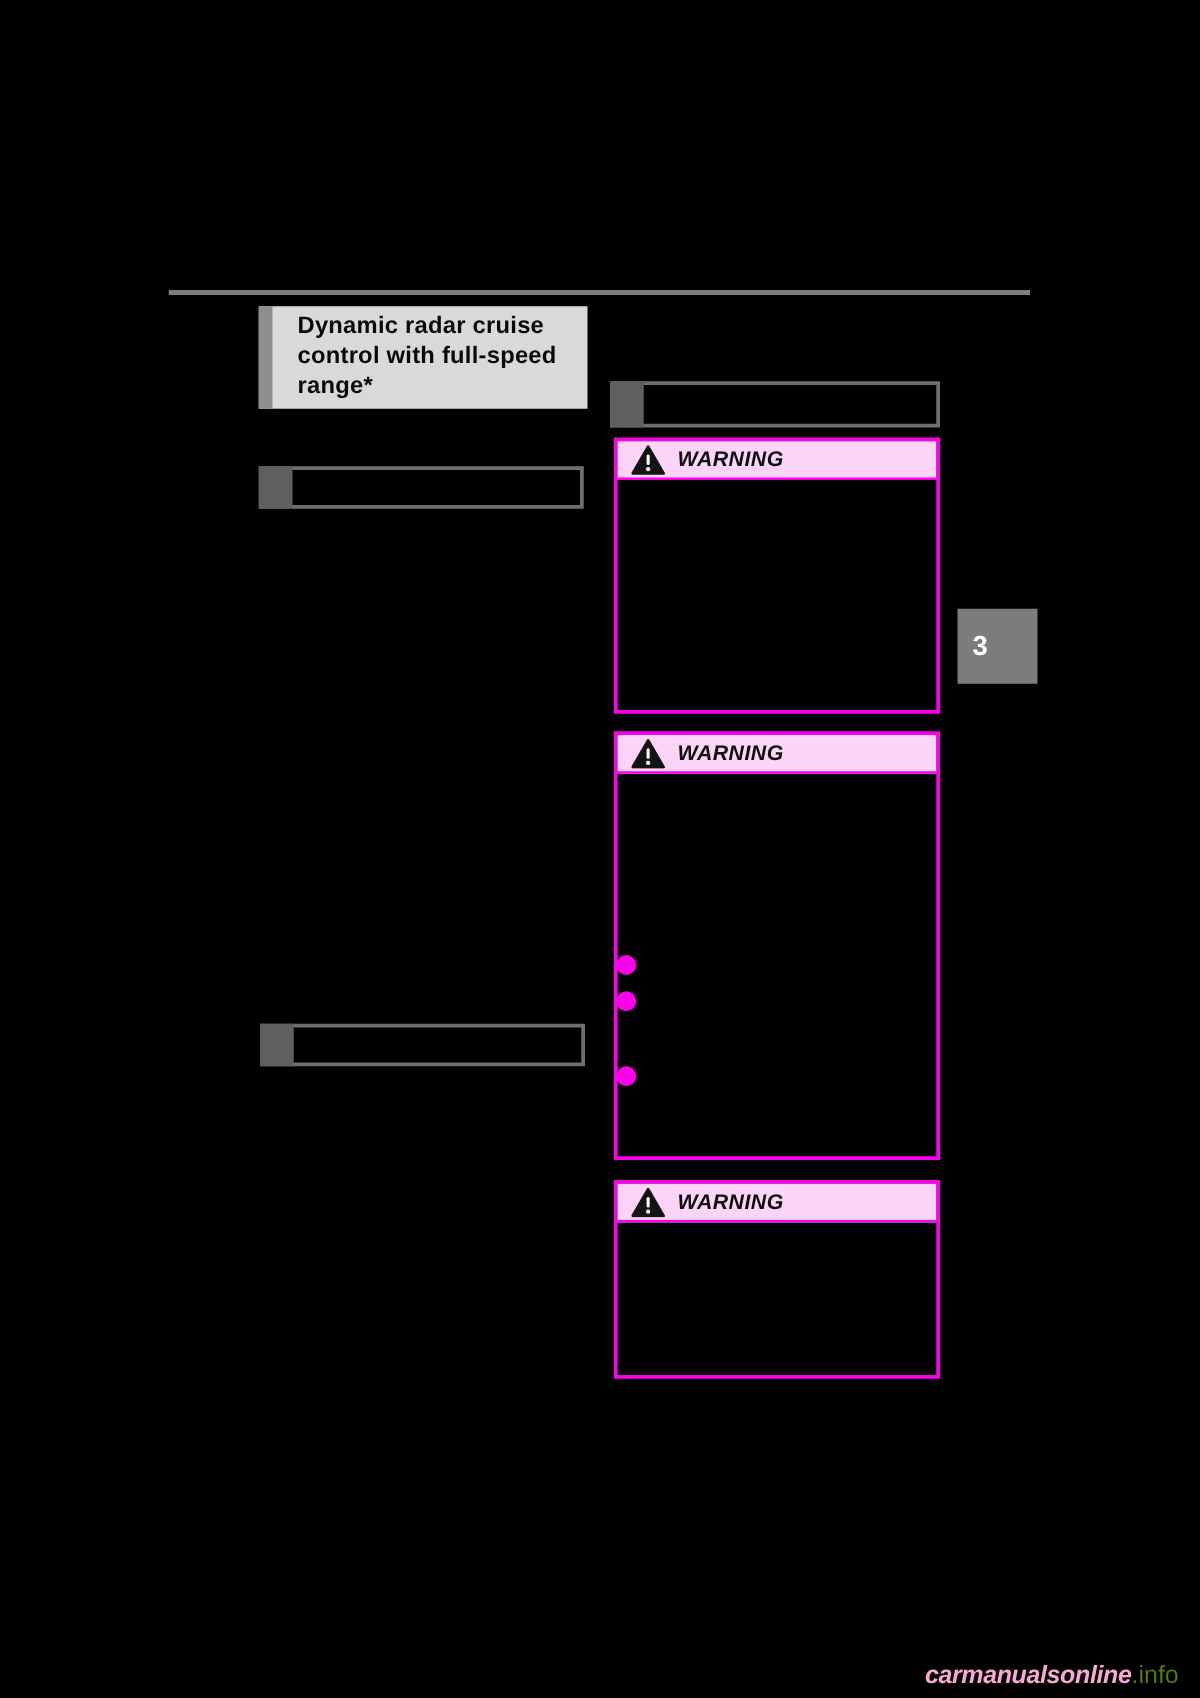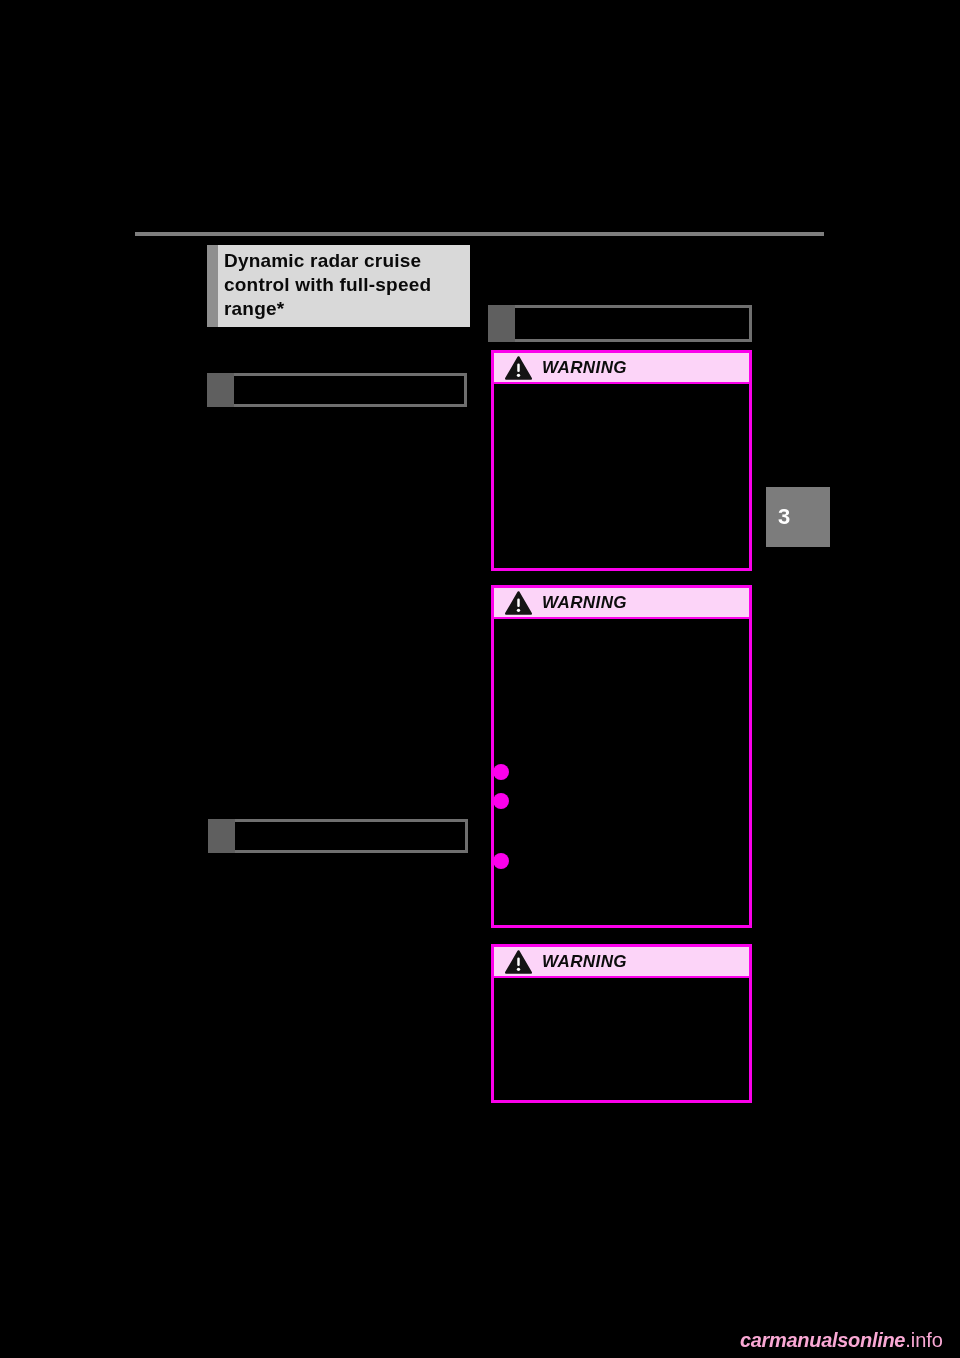--- a/index.html
+++ b/index.html
@@ -27,21 +27,21 @@
   .rule{left:135px;top:232px;width:689px;height:4px;background:var(--rule);}
 
   
   .title-box{
     left:207px;top:245px;width:263px;height:82px;
     background:var(--title-bg);
     display:flex;
   }
   .title-strip{width:11px;background:var(--title-strip);flex:0 0 11px;}
   .title-text{
-    padding:4px 2px 0 6px;
+    padding:4px 2px 0 20px;
     color:#0a0a0a;
     font-size:19px;line-height:24px;font-weight:bold;
     letter-spacing:.2px;
   }
 
   
   .bar{
     box-sizing:border-box;
     background:#000;
     border:3px solid var(--bar-border);
@@ -95,21 +95,21 @@
   }
 
   
   .watermark{
     right:17px;top:1329px;
     font-size:20px;
     color:var(--watermark);
     white-space:nowrap;
   }
   .watermark .wm-main{font-weight:bold;color:#f9a8d4;letter-spacing:-0.3px;font-style:italic;}
-  .watermark .wm-tld{font-weight:normal;color:#f9a8d4;}
+  .watermark .wm-tld{font-weight:normal;color:#4d7c0f;}
 </style>
 </head>
 <body>
 
 <div class="abs rule"></div>
 
 <div class="abs title-box">
   <div class="title-strip"></div>
   <div class="title-text">Dynamic radar cruise control with full-speed range*</div>
 </div>

